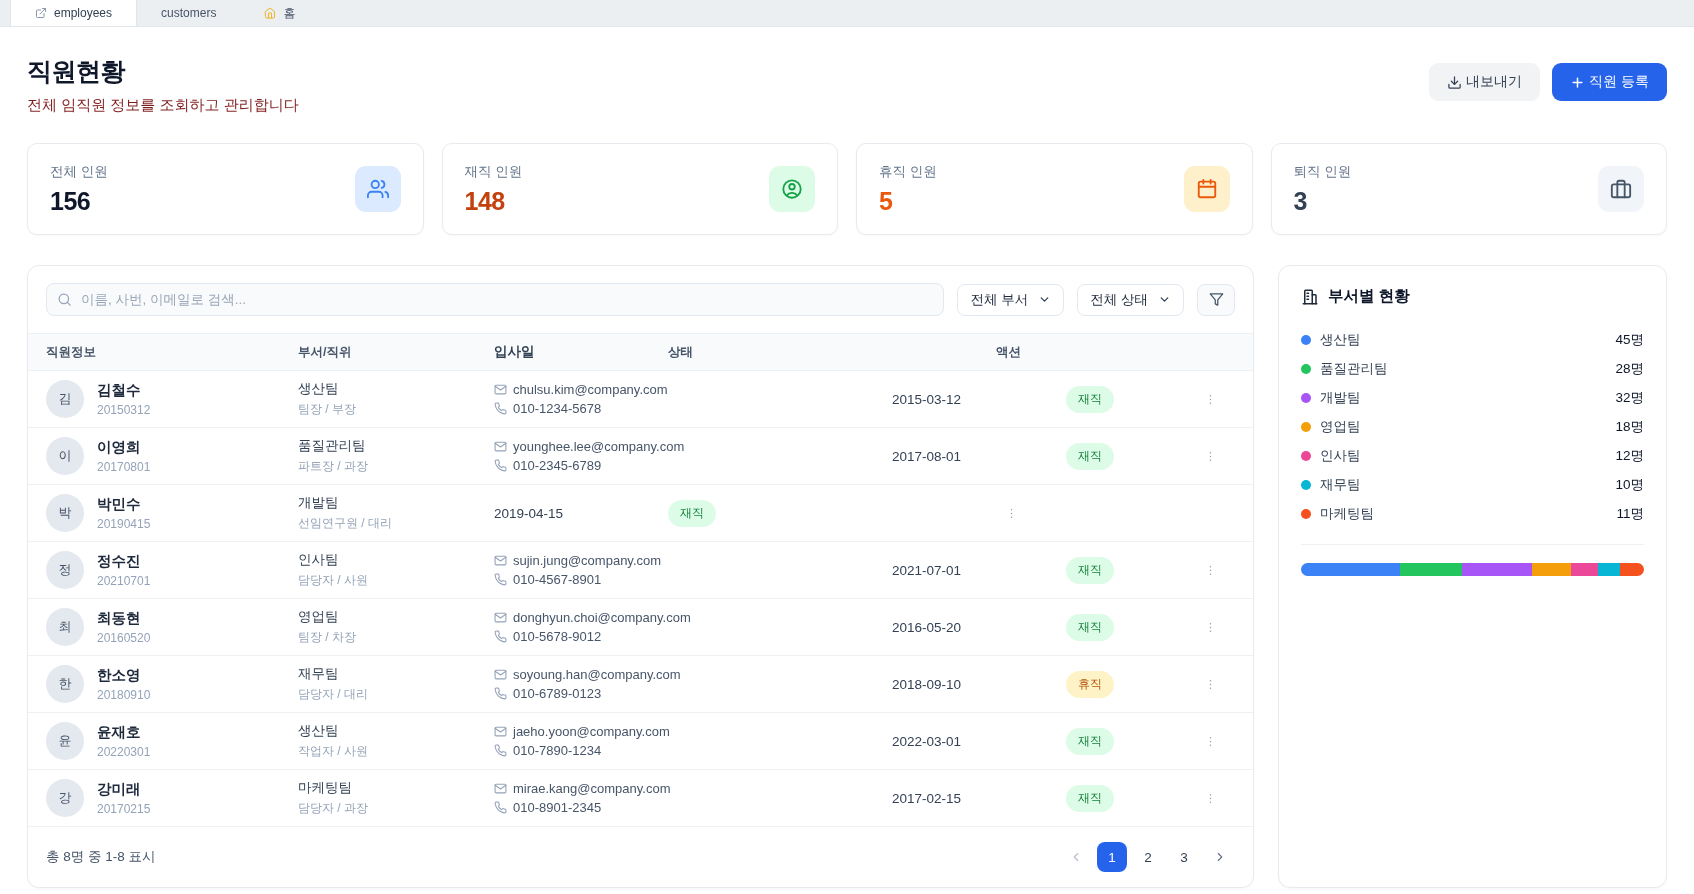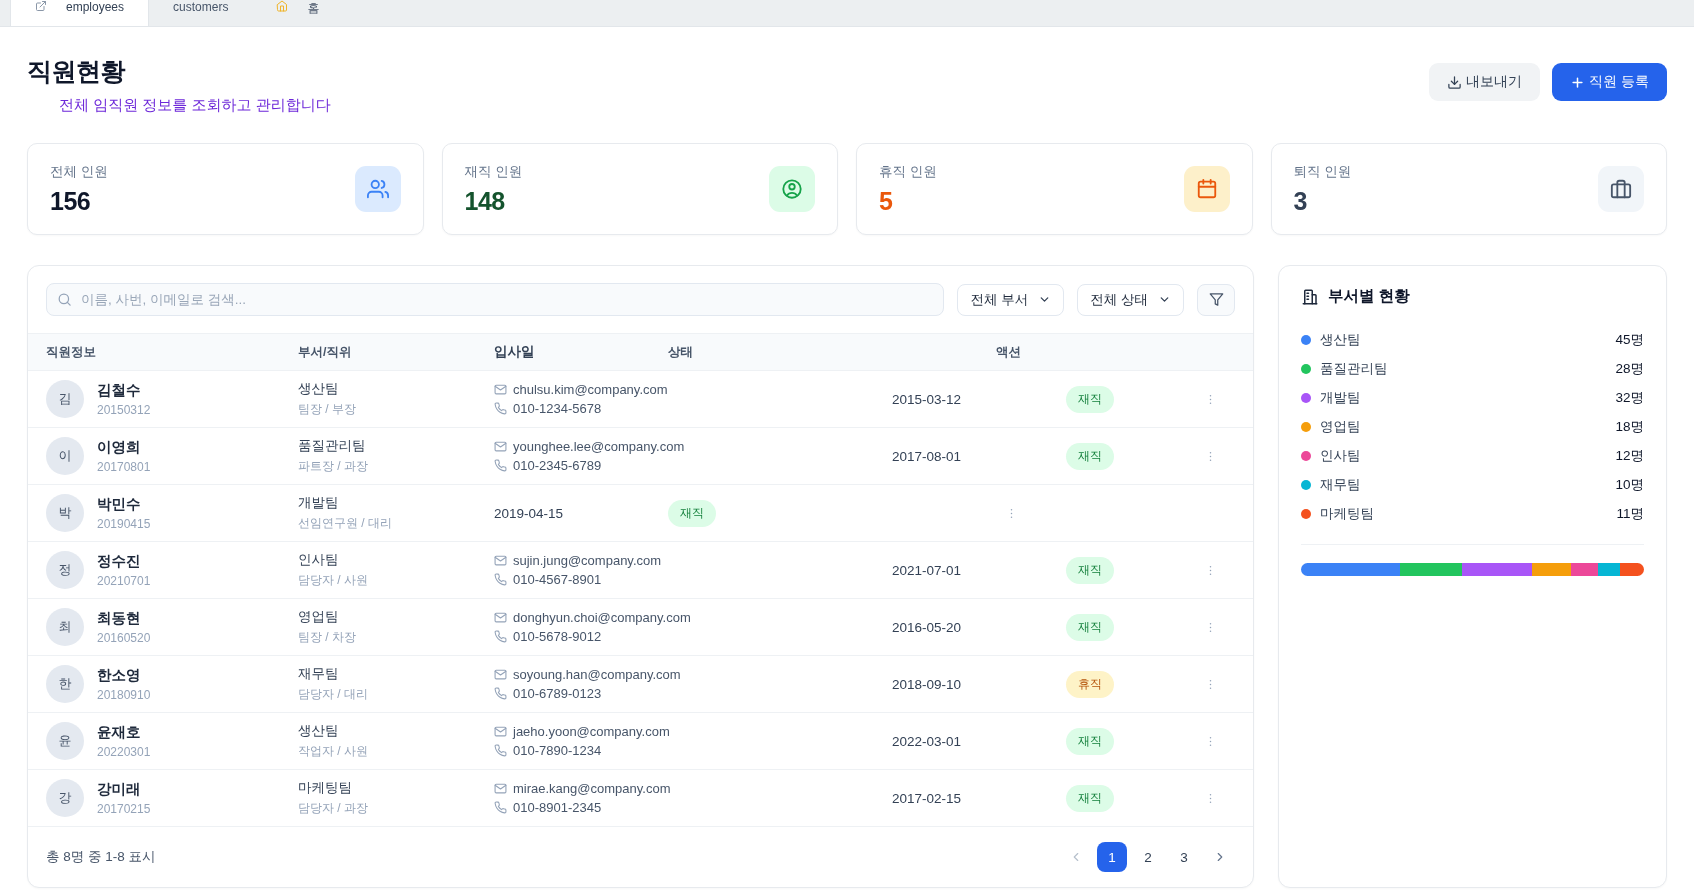--- a/index.html
+++ b/index.html
@@ -1,30 +1,30 @@
 <!DOCTYPE html>
 <html><head>
 <meta charset="utf-8">
 <style>
   * { margin:0; padding:0; box-sizing:border-box; }
   html,body { background:#fff; }
   body { font-family:"Liberation Sans","DejaVu Sans",sans-serif; width:1694px; min-height:894px; color:#1e293b; }
 
   
   .tabbar { height:27px; background:#eceff1; border-bottom:1px solid #e2e6ea; display:flex; align-items:stretch; padding-left:10px; }
-  .tab { display:flex; align-items:flex-start; gap:19px; padding:0 24px; font-size:12px; color:#475569; cursor:default; }
+  .tab { display:flex; align-items:center; gap:7px; padding:0 24px; font-size:12px; color:#475569; cursor:default; }
   .tab.active { background:#fff; border-right:1px solid #e2e6ea; border-left:1px solid #e2e6ea; color:#334155; }
   .tab .ticon { display:flex; align-items:center; }
   .tab .ticon svg { width:12px; height:12px; }
 
   
   .content { padding:0 27px; }
   .page-header { display:flex; justify-content:space-between; align-items:flex-start; margin-top:28px; }
   .page-title { font-size:25px; font-weight:700; color:#0f172a; letter-spacing:-0.5px; }
-  .page-subtitle { font-size:15px; color:#6d28d9; margin-top:8px;margin-left:32px; }
+  .page-subtitle { font-size:15px; color:#7f1d1d; margin-top:8px; }
   .header-actions { display:flex; gap:12px; margin-top:8px; }
   .btn { display:flex; align-items:center; gap:4px; font-size:14px; border:none; border-radius:9px; padding:0 18px; height:38px; cursor:pointer; font-family:inherit; }
   .btn-ghost { background:#f1f3f5; color:#334155; }
   .btn-primary { background:#2563eb; color:#fff; }
   .btn svg { width:15px; height:15px; }
 
   
   .stats { display:flex; gap:18px; margin-top:28px; }
   .stat-card { flex:1; border:1px solid #e7eaee; border-radius:10px; padding:16px 22px; display:flex; justify-content:space-between; align-items:center; background:#fff; box-shadow:0 1px 2px rgba(15,23,42,.03); height:92px; }
   .stat-label { font-size:13.5px; color:#64748b; }
@@ -162,21 +162,21 @@
             <path d="M17 21v-2a4 4 0 0 0-4-4H5a4 4 0 0 0-4 4v2"></path>
             <circle cx="9" cy="7" r="4"></circle>
             <path d="M23 21v-2a4 4 0 0 0-3-3.87"></path>
             <path d="M16 3.13a4 4 0 0 1 0 7.75"></path>
           </svg>
         </div>
       </div>
       <div class="stat-card">
         <div>
           <div class="stat-label">재직 인원</div>
-          <div class="stat-value" style="color: #14532d;">148</div>
+          <div class="stat-value" style="color: #c2410c;">148</div>
         </div>
         <div class="stat-icon" style="background: rgb(220, 252, 231); color: rgb(22, 163, 74);">
           <svg viewBox="0 0 24 24" fill="none" stroke="currentColor" stroke-width="2" stroke-linecap="round" stroke-linejoin="round" style="display:block">
             <circle cx="12" cy="12" r="9.5"></circle>
             <circle cx="12" cy="9.5" r="3"></circle>
             <path d="M6.5 19.2a6.5 6.5 0 0 1 11 0"></path>
           </svg>
         </div>
       </div>
       <div class="stat-card">

